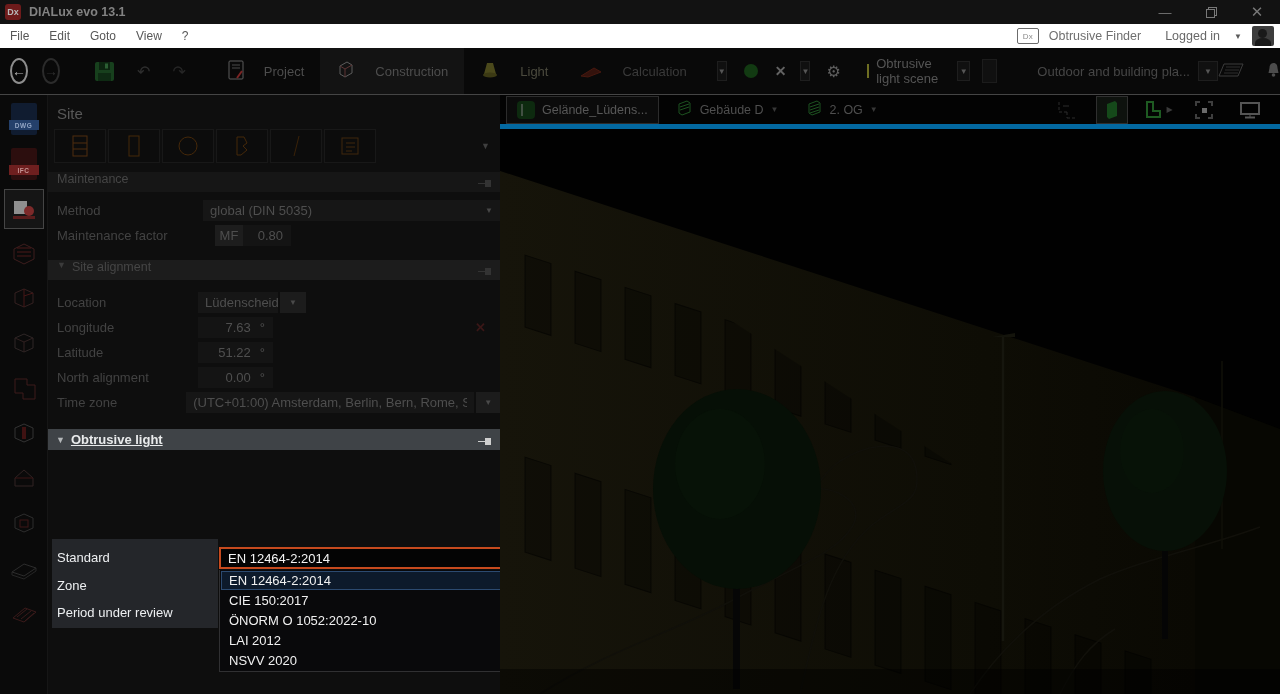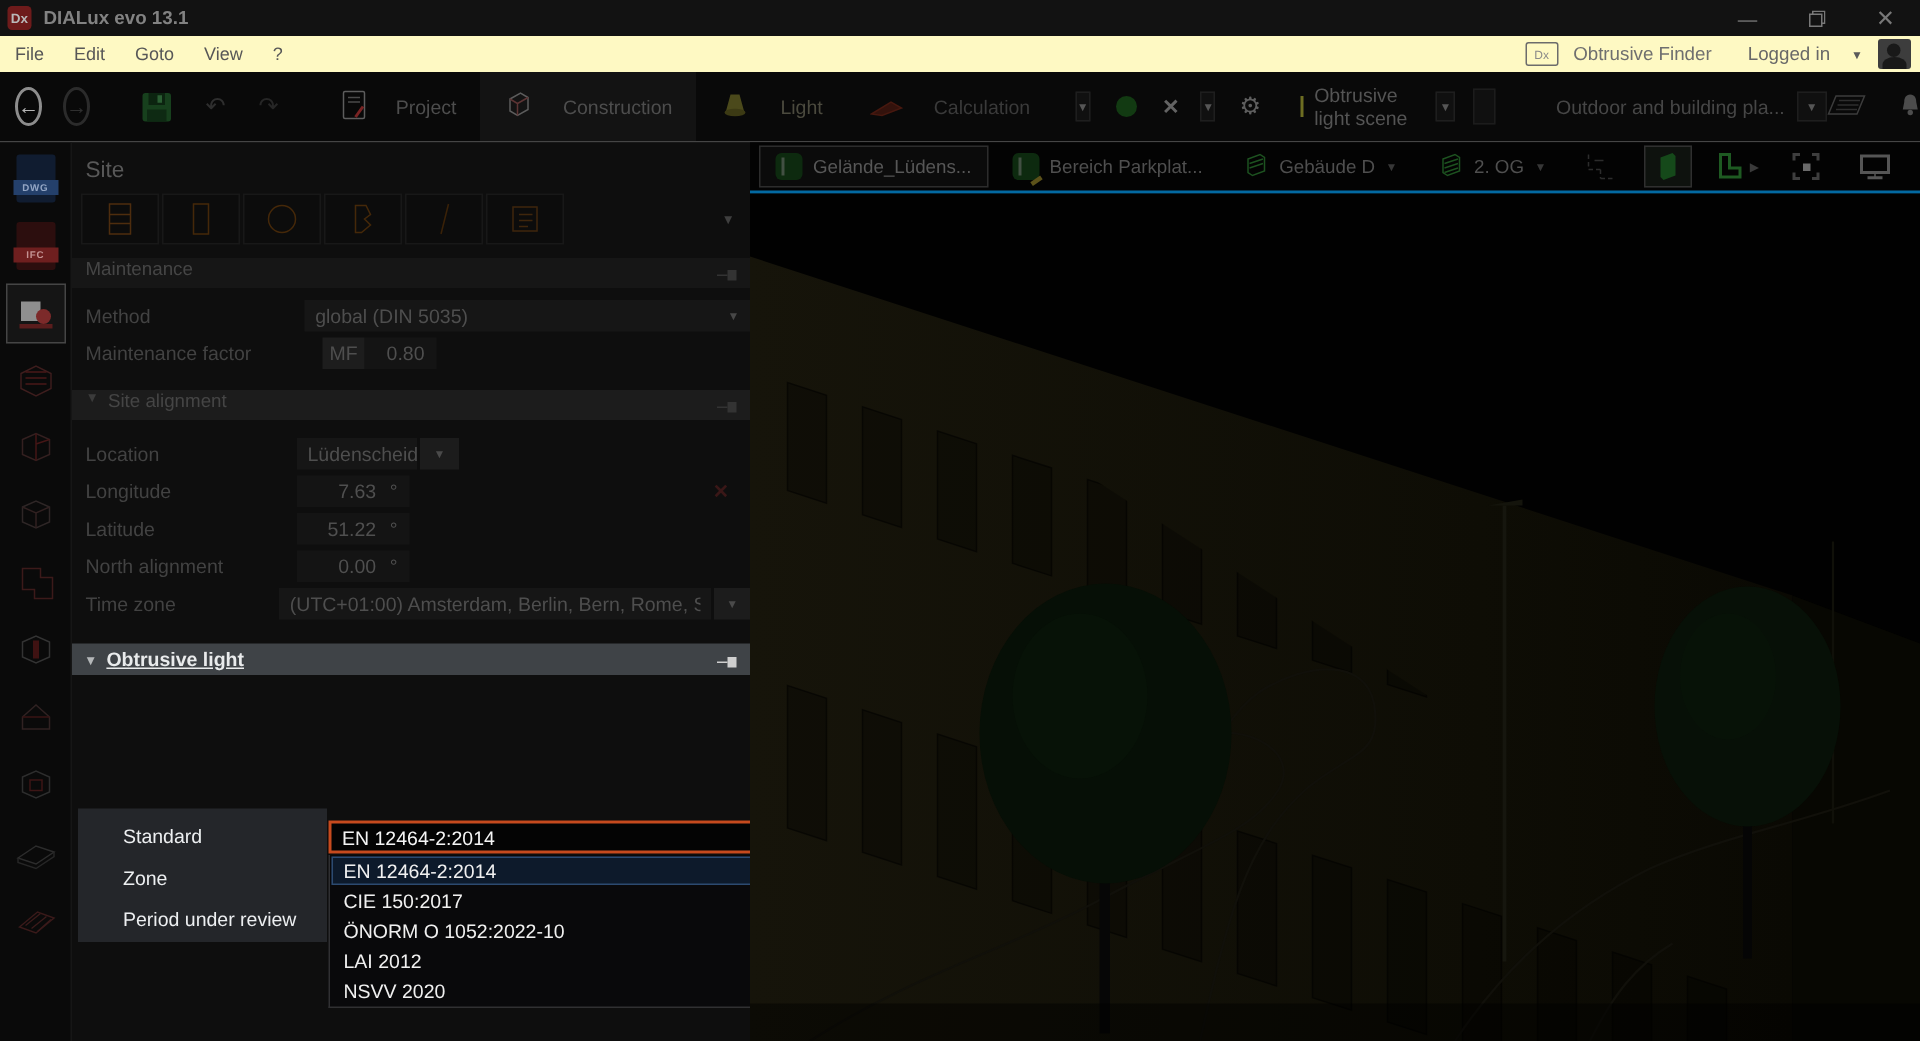--- a/index.html
+++ b/index.html
@@ -11,21 +11,21 @@
   .titlebar { height:24px; background:#121212; display:flex; align-items:center; }
   .dx-logo { width:16px; height:16px; margin-left:5px; background:#6e1b1b; border-radius:3px;
              color:#b9b9b9; font-size:9px; font-weight:bold; display:flex; align-items:center; justify-content:center; }
   .app-title { margin-left:8px; color:#828282; font-size:12.5px; font-weight:bold; }
   .win-controls { margin-left:auto; display:flex; height:100%; }
   .win-btn { width:46px; height:100%; display:flex; align-items:center; justify-content:center;
              color:#787878; font-size:13px; }
   .win-btn svg { stroke:#787878; }
 
   
-  .menubar { height:24px; background:#fef9c3; display:flex; align-items:center; font-size:12px; }
+  .menubar { height:24px; background:#ffffff; display:flex; align-items:center; font-size:12px; }
   .menu-item { color:#575757; padding:0 10px; }
   .menu-right { margin-left:auto; display:flex; align-items:center; gap:10px; padding-right:6px; }
   .lf-box { width:22px; height:16px; border:1px solid #6c6c6c; border-radius:2px; color:#8a8a8a;
             font-size:8px; display:flex; align-items:center; justify-content:center; }
   .lf-label { color:#6f6f6f; font-size:12.5px; }
   .login-label { color:#686868; font-size:12.5px; margin-left:14px; }
   .chev { color:#5a5a5a; font-size:8px; margin-left:4px; }
   .avatar { width:22px; height:20px; background:#3d3d3d; border-radius:2px; overflow:hidden; position:relative; }
   .avatar:before { content:""; position:absolute; left:6px; top:3px; width:9px; height:9px; border-radius:50%; background:#191919; }
   .avatar:after  { content:""; position:absolute; left:3px; top:12px; width:16px; height:10px; border-radius:50% 50% 0 0; background:#191919; }
@@ -85,35 +85,35 @@
              align-items:center; justify-content:flex-end; padding-right:8px; gap:9px; }
   .combo-btn-dim { width:26px; height:21px; background:#1c1c1c; color:#4a4a4a; font-size:8px;
                    display:flex; align-items:center; justify-content:center; margin-left:2px; }
   .faint-x { position:absolute; right:14px; color:#3a1717; font-weight:bold; font-size:13px; }
 
   
   .ob-hdr { height:21px; background:#3f4347; display:flex; align-items:center; margin-top:14px; position:relative; }
   .ob-hdr .arr { color:#b4b7b9; font-size:9px; margin:0 6px 0 8px; }
   .ob-hdr .txt { color:#e9ebec; font-weight:bold; font-size:13px;text-decoration:underline; }
   .ob-block { position:absolute; left:4px; top:444px; width:166px; height:89px; background:#24262a; }
-  .ob-label { position:absolute; left:9px; color:#edeff1; font-size:13px;margin-left:25px; }
+  .ob-label { position:absolute; left:9px; color:#edeff1; font-size:13px; }
   .combo { position:absolute; left:171px; top:452px; width:297px; height:22px; background:#040404;
            border:2px solid #c64a1e; color:#f4f4f4; display:flex; align-items:center; padding-left:7px; font-size:13px; }
   .combo-btn { position:absolute; left:468px; top:452px; width:22px; height:22px; background:#0a0a0a;
                border:2px solid #c64a1e; color:#dcdcdc; font-size:9px; display:flex; align-items:center; justify-content:center; }
   .popup { position:absolute; left:171px; top:475px; width:319px; height:102px; background:#09090b;
            border:1px solid #303032; border-top:none; }
   .popup-item { height:19px; margin:1px; color:#f0f0f0; font-size:13px; display:flex; align-items:center;
                 padding-left:7px; border:1px solid transparent; }
   .popup-item.selected { background:#0d1a2b; border-color:#2c4a70; }
   .popup-scroll { position:absolute; right:0; top:1px; width:3px; height:70px; background:#c9c9c9; }
 
   
   .viewport { flex:1; position:relative; background:#020202; }
-  .viewtabs { height:34px; background:#030303; border-bottom:2px solid #0369a1; display:flex; align-items:center;
+  .viewtabs { height:34px; background:#030303; border-bottom:5px solid #0369a1; display:flex; align-items:center;
               font-size:12.5px; }
   .vtab { height:28px; display:flex; align-items:center; gap:7px; padding:0 10px; margin-left:6px; color:#4f4f4f;
           white-space:nowrap; }
   .vtab.active { border:1px solid #2c2c2c; background:#0b0b0b; color:#575757; }
   .vchev { color:#373737; font-size:8px; }
   .vt-right { margin-left:auto; display:flex; align-items:center; gap:14px; padding-right:14px; }
   .vt-slot { width:32px; height:28px; display:flex; align-items:center; justify-content:center; }
   .vt-slot.sel { border:1px solid #2f2f2f; background:#0e120e; }
   .scene { position:absolute; left:0; top:34px; width:780px; height:565px; }
 
@@ -464,26 +464,20 @@
       <div class="popup-item">NSVV 2020</div>
       <div class="popup-scroll"></div>
     </div>
   </div>
 
   <div class="viewport">
     <div class="viewtabs">
       <div class="vtab active">
         <span class="ter-ic"></span>
         <span>Gelände_Lüdens...</span>
-      </div>
-      <div class="vtab">
-        <span class="ter-ic">
-            <span class="pencil"></span>
-          </span>
-        <span>Bereich Parkplat...</span>
       </div>
       <div class="vtab">
         <span>
           <svg width="18" height="18" viewBox="0 0 18 18" fill="none" stroke="#1d5220">
               <path d="M4 5 L12 2 L15 4 L15 13 L7 16 L4 14 Z"></path>
               <path d="M5 8 L14 5 M5 11 L14 8"></path>
             </svg>
         </span>
         <span>Gebäude D</span>
         <span class="vchev">▼</span>

